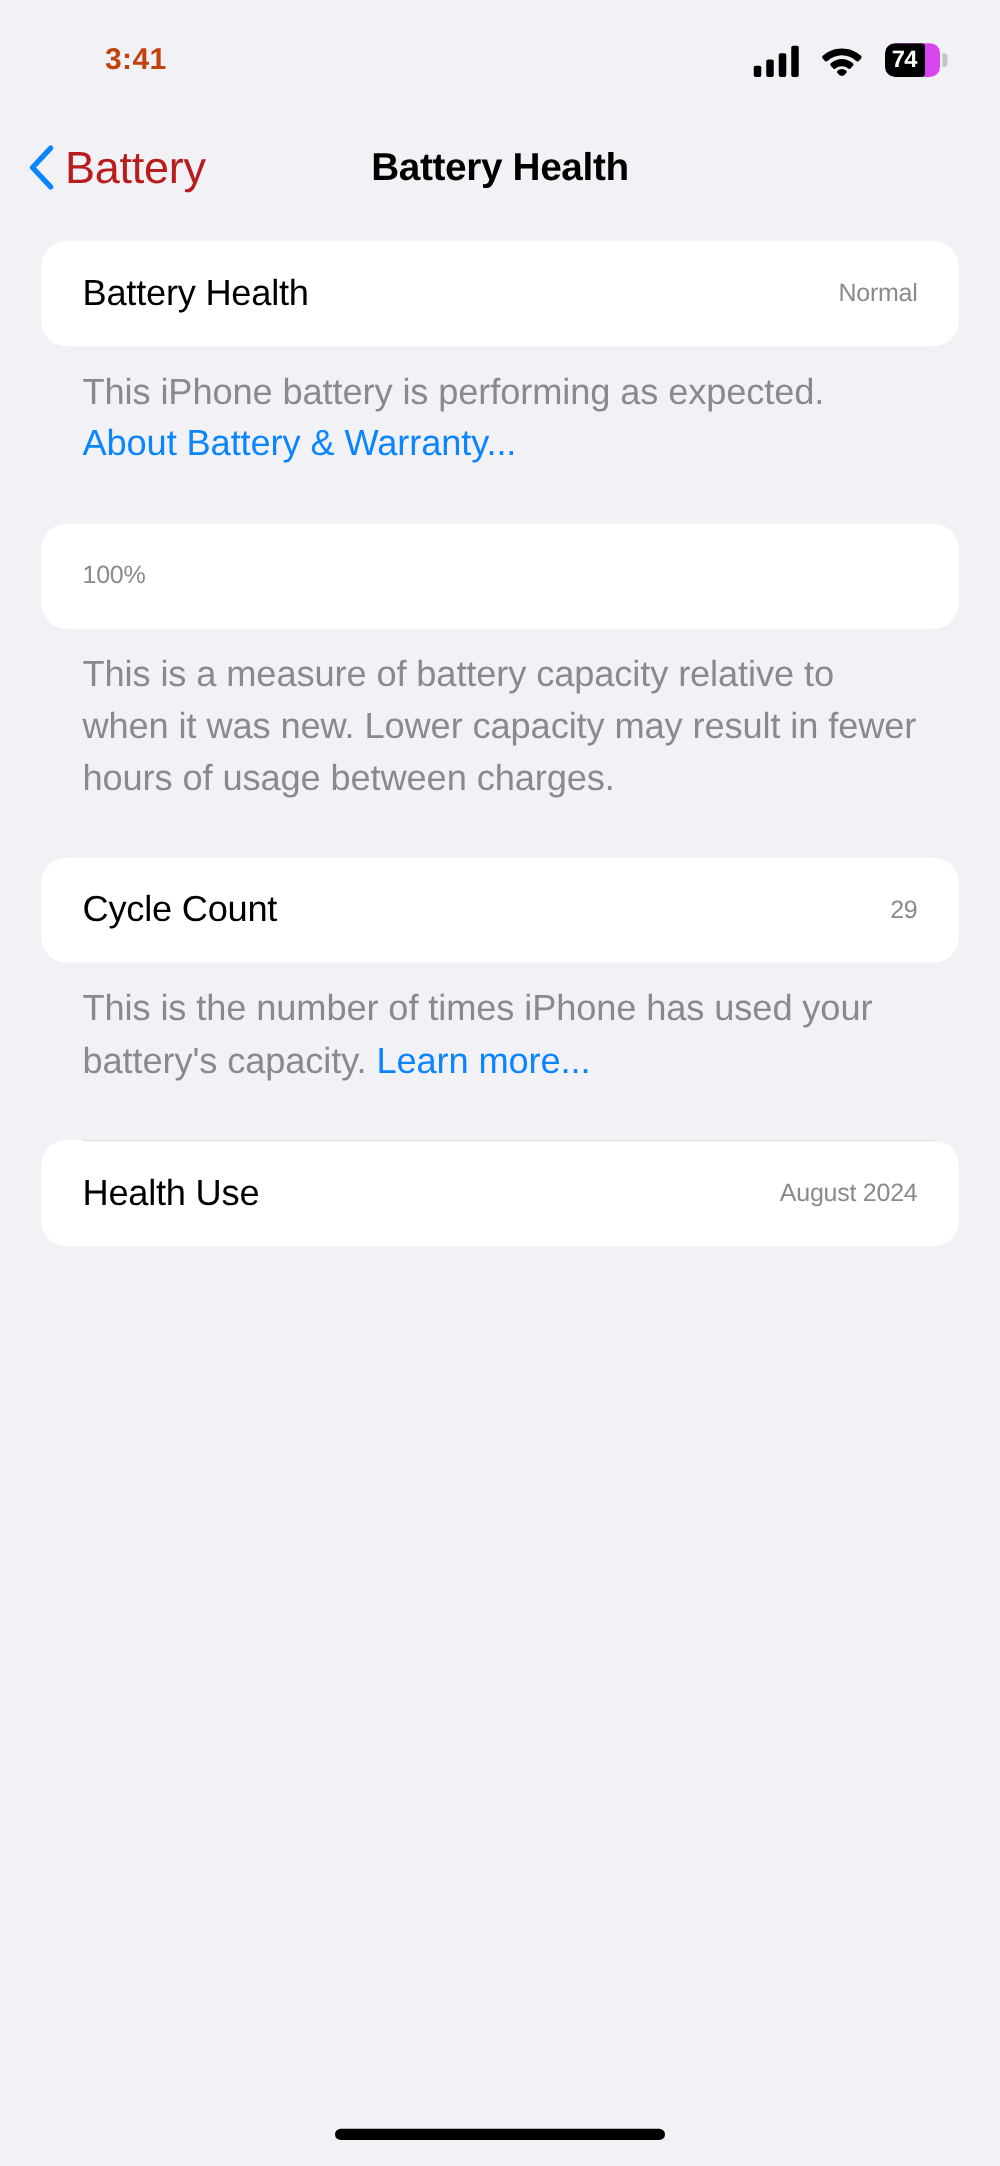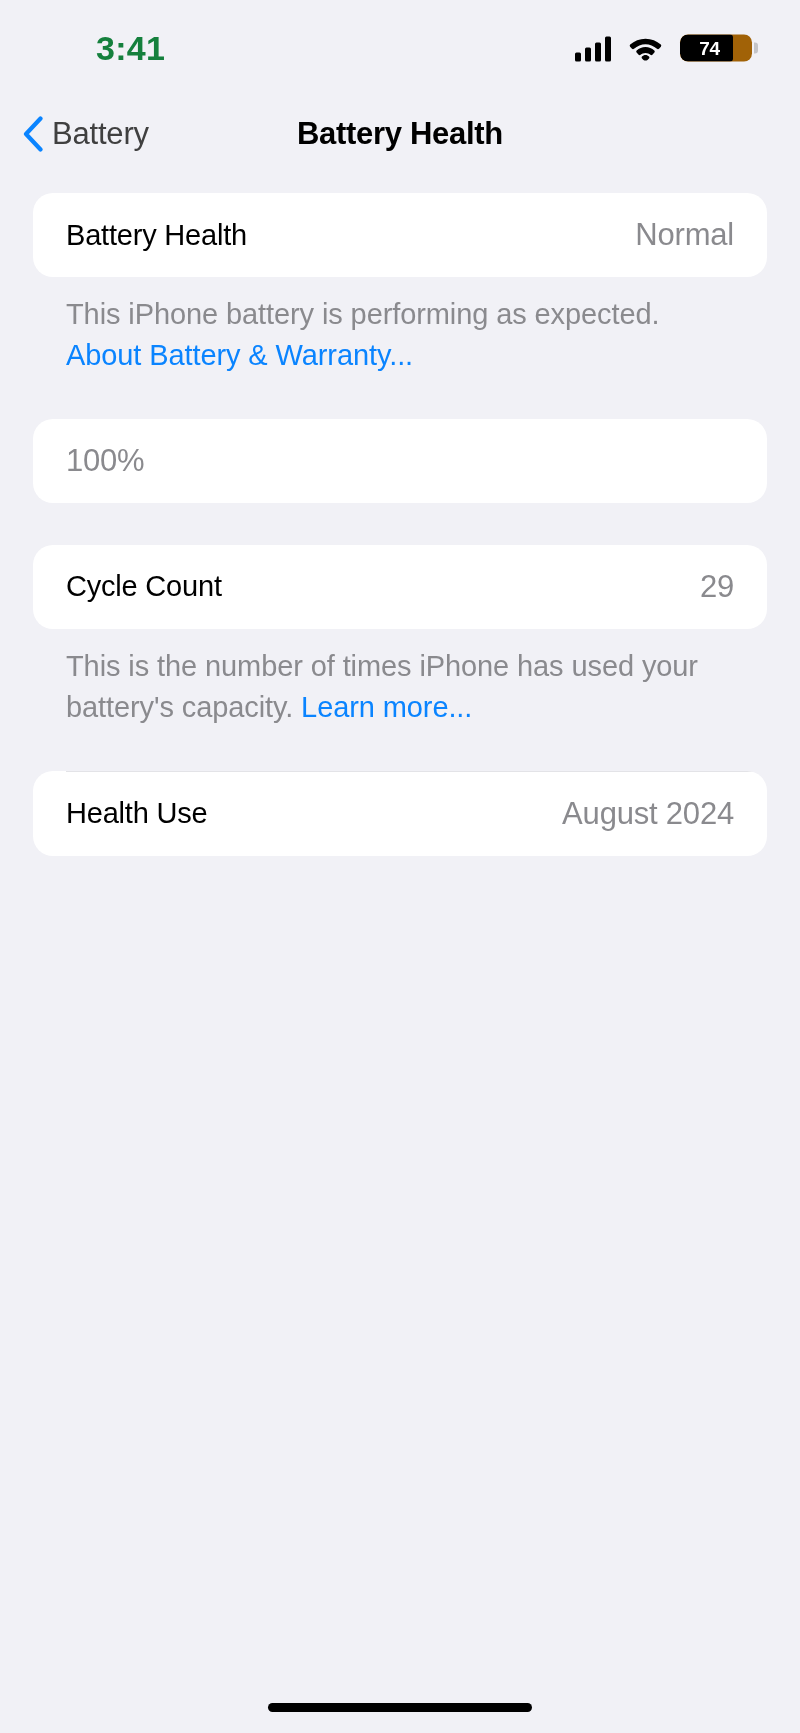--- a/index.html
+++ b/index.html
@@ -21,25 +21,25 @@
   
   .status-bar {
     height:96px;
     flex:0 0 96px;
     position:relative;
     display:flex;
     align-items:center;
   }
   .status-time {
     position:absolute;
-    left:96px; top:50%;
+    left:84px; top:50%;
     transform:translateY(-50%);
-    font-size:34px;
+    font-size:24px;
     font-weight:bold;
-    color:#15803d;
+    color:#c2410c;
     letter-spacing:0.3px;
   }
   .status-right {
     position:absolute;
     right:42px; top:50%;
     transform:translateY(-50%);
     display:flex;
     align-items:center;
     gap:18px;
   }
@@ -61,23 +61,23 @@
   .signal-bars i:nth-child(4){ height:25px; }
 
   .wifi-icon { width:33px; height:25px; display:block; }
 
   .battery-wrap {
     display:flex;
     align-items:center;
   }
   .battery-body {
     position:relative;
-    width:72px; height:27px;
+    width:44px; height:27px;
     border-radius:8px;
-    background:#a16207;
+    background:#d946ef;
     overflow:hidden;
   }
   .battery-fill {
     position:absolute;
     left:0; top:0; bottom:0;
     width:74%;
     background:#000;
     border-radius:8px 3px 3px 8px;
   }
   .battery-pct {
@@ -113,22 +113,22 @@
     display:flex;
     align-items:center;
     gap:8px;
     cursor:pointer;
   }
   .chevron-left {
     width:22px; height:36px;
     display:block;
   }
   .nav-back-label {
-    font-size:31px;
-    color:#404040;
+    font-size:36px;
+    color:#b91c1c;
     letter-spacing:-0.2px;
   }
   .nav-title {
     position:absolute;
     left:0; right:0;
     text-align:center;
     font-size:31px;
     font-weight:bold;
     color:#000;
     letter-spacing:-0.3px;
@@ -158,21 +158,21 @@
     height:1px;
     background:#e3e3e7;
     margin-left:33px;
   }
   .row-label {
     font-size:29px;
     color:#000;
     letter-spacing:-0.2px;
   }
   .row-value {
-    font-size:31px;
+    font-size:20px;
     color:#8a8a8e;
     letter-spacing:-0.2px;
   }
 
   .footnote {
     font-size:29px;
     line-height:1.43;
     color:#8a8a8e;
     letter-spacing:-0.1px;
     padding:17px 33px 0 33px;
@@ -250,20 +250,21 @@
     </div>
     <div class="footnote"><span>This iPhone battery is performing as expected. </span><span class="link">About Battery &amp; Warranty...</span></div>
 
     <div class="gap-section"></div>
 
     <div class="card">
       <div class="row">
         <span class="row-value">100%</span>
       </div>
     </div>
+    <div class="footnote"><span>This is a measure of battery capacity relative to when it was new. Lower capacity may result in fewer hours of usage between charges.</span></div>
 
     <div class="gap-section"></div>
 
     <div class="card">
       <div class="row">
         <span class="row-label">Cycle Count</span>
         <span class="row-value">29</span>
       </div>
     </div>
     <div class="footnote"><span>This is the number of times iPhone has used your battery's capacity. </span><span class="link">Learn more...</span></div>

